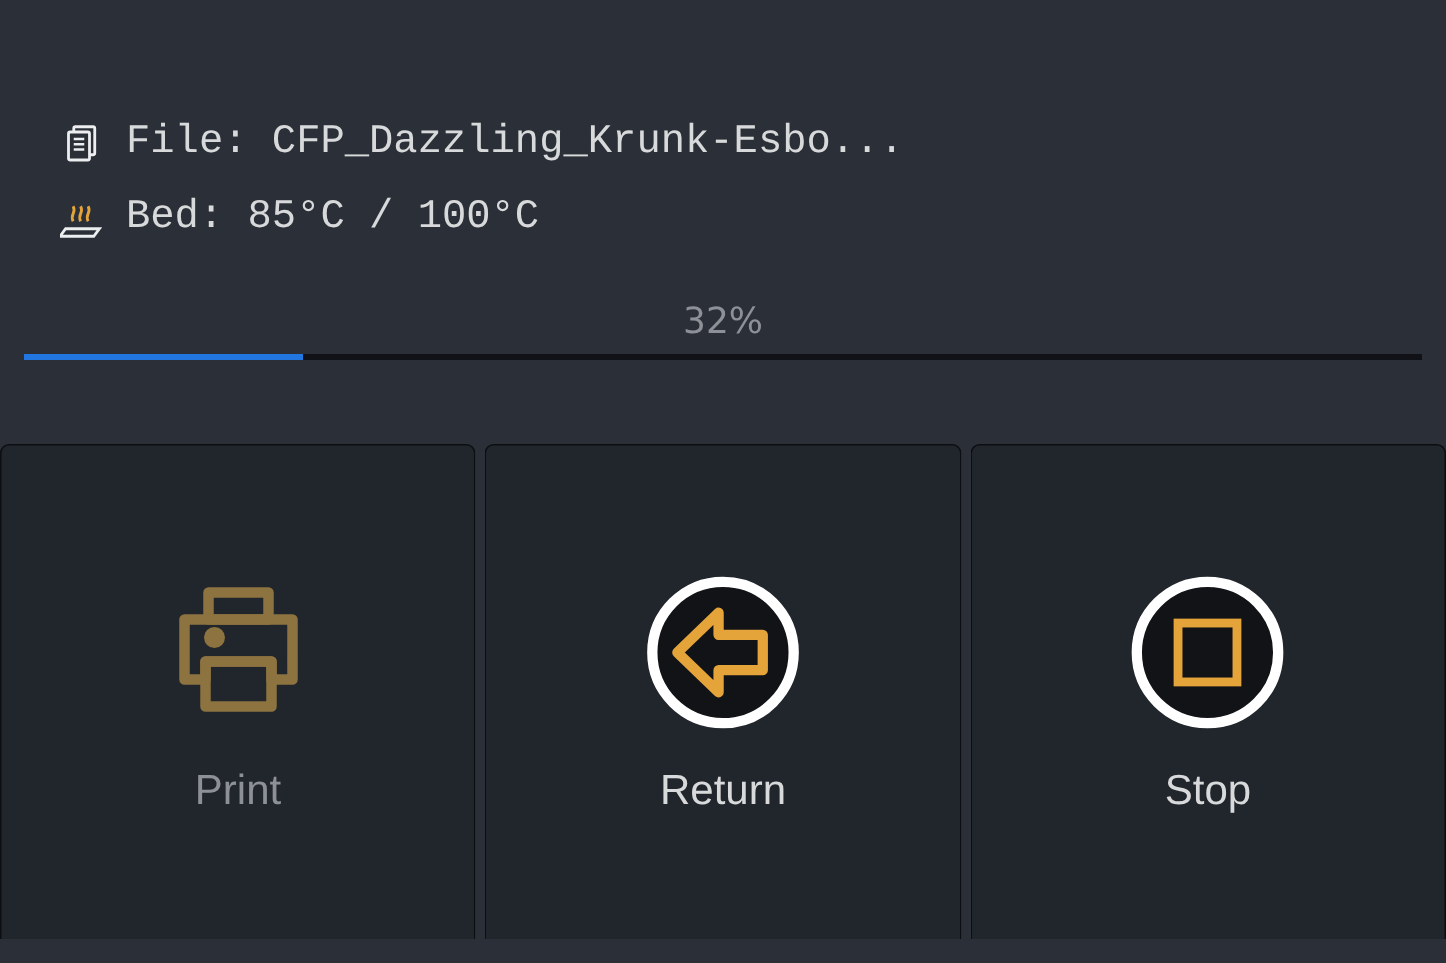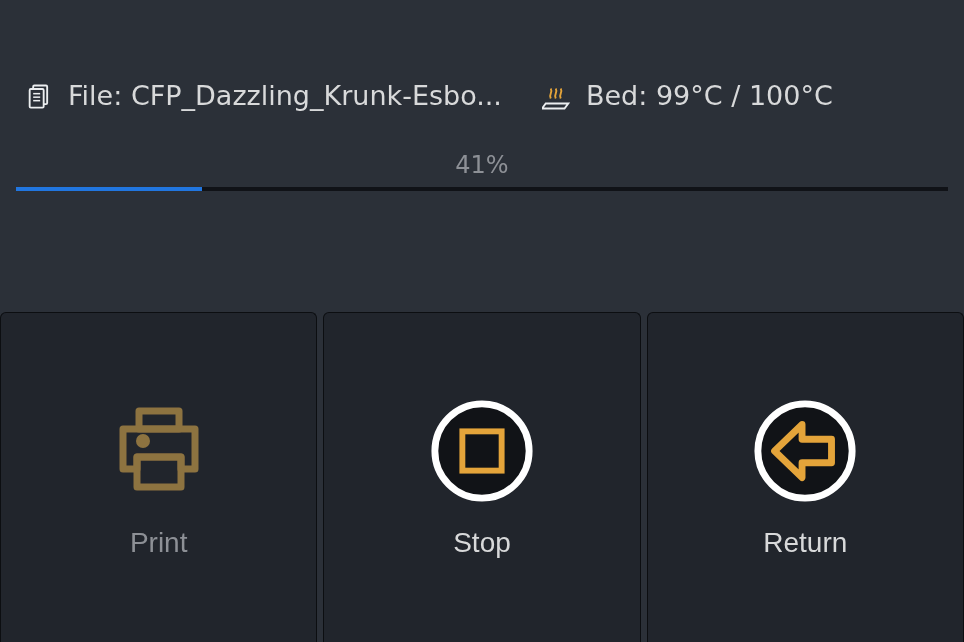--- a/index.html
+++ b/index.html
@@ -11,27 +11,28 @@
     body {
       width: 964px;
       height: 642px;
       background: #2b3038;
       color: #d8d9da;
       font-family: "DejaVu Sans", "Liberation Sans", Arial, sans-serif;
       overflow: hidden;
     }
     
     .info-panel {
-      padding: 80px 28px 0 24px;
+      padding: 80px 28px 0 40px;
       display: grid;
-      grid-template-columns: 1fr 1fr;
+      grid-template-columns: 1fr;
       row-gap: 20px;
       column-gap: 40px;
       font-size: 27px;
       font-weight: 400;
+      font-family: Liberation Mono, monospace;
     }
     
     .info-row {
       display: flex;
       align-items: center;
       gap: 14px;
     }
     
     .info-icon {
       width: 30px;
@@ -66,21 +67,21 @@
       overflow: hidden;
     }
     
     .progress-fill {
       height: 100%;
       background: #2176e0;
     }
     
     .button-row {
       position: absolute;
-      bottom: 0;
+      bottom: 16px;
       left: 0;
       right: 0;
       display: flex;
       gap: 6px;
       padding: 0;
     }
     
     .action-button {
       flex: 1;
       height: 330px;
@@ -145,29 +146,29 @@
     <span class="info-icon">
       <svg viewBox="0 0 24 24" width="30" height="30">
         <path d="M 3 18 L 21 18 L 18 22 L 0 22 Z" fill="none" stroke="#eceef0" stroke-width="1.5"></path>
         <path d="M 7 14 Q 6 12 7 10 Q 8 8 7 6" fill="none" stroke="#e4a43a" stroke-width="1.5"></path>
         <path d="M 11 14 Q 10 12 11 10 Q 12 8 11 6" fill="none" stroke="#e4a43a" stroke-width="1.5"></path>
         <path d="M 15 14 Q 14 12 15 10 Q 16 8 15 6" fill="none" stroke="#e4a43a" stroke-width="1.5"></path>
       </svg>
     </span>
     <span class="info-text">
       <span>Bed:</span>
-      <span>99°C</span> / <span>100°C</span>
+      <span>85°C</span> / <span>100°C</span>
     </span>
   </div>
 
 
 </div>
 
 <div class="progress-section">
-  <div class="progress-label">41%</div>
+  <div class="progress-label">32%</div>
   <div class="progress-bar">
     <div class="progress-fill" style="width: 20%;"></div>
   </div>
 </div>
 
 <div class="button-row">
 
   <button class="action-button disabled">
     <span class="button-icon">
       <svg viewBox="0 0 100 100" width="100" height="100">
@@ -181,29 +182,29 @@
     </span>
     <span class="button-label">Print</span>
   </button>
 
 
   <button class="action-button">
     <span class="button-icon">
       <svg viewBox="0 0 110 110" width="108" height="108">
         <circle cx="55" cy="55" r="48" fill="#111317"></circle>
         <circle cx="55" cy="55" r="48" fill="none" stroke="#ffffff" stroke-width="7"></circle>
-        <rect x="35" y="35" width="40" height="40" fill="none" stroke="#e4a43a" stroke-width="6"></rect>
-      </svg>
-    </span>
-    <span class="button-label">Stop</span>
+        <path d="M 52 28 L 24 55 L 52 82 L 52 67 L 82 67 L 82 43 L 52 43 Z" fill="none" stroke="#e4a43a" stroke-width="7" stroke-linejoin="round"></path>
+      </svg>
+    </span>
+    <span class="button-label">Return</span>
   </button>
 
   <button class="action-button">
     <span class="button-icon">
       <svg viewBox="0 0 110 110" width="108" height="108">
         <circle cx="55" cy="55" r="48" fill="#111317"></circle>
         <circle cx="55" cy="55" r="48" fill="none" stroke="#ffffff" stroke-width="7"></circle>
-        <path d="M 52 28 L 24 55 L 52 82 L 52 67 L 82 67 L 82 43 L 52 43 Z" fill="none" stroke="#e4a43a" stroke-width="7" stroke-linejoin="round"></path>
-      </svg>
-    </span>
-    <span class="button-label">Return</span>
+        <rect x="35" y="35" width="40" height="40" fill="none" stroke="#e4a43a" stroke-width="6"></rect>
+      </svg>
+    </span>
+    <span class="button-label">Stop</span>
   </button>
 </div>
 
 </body></html>

